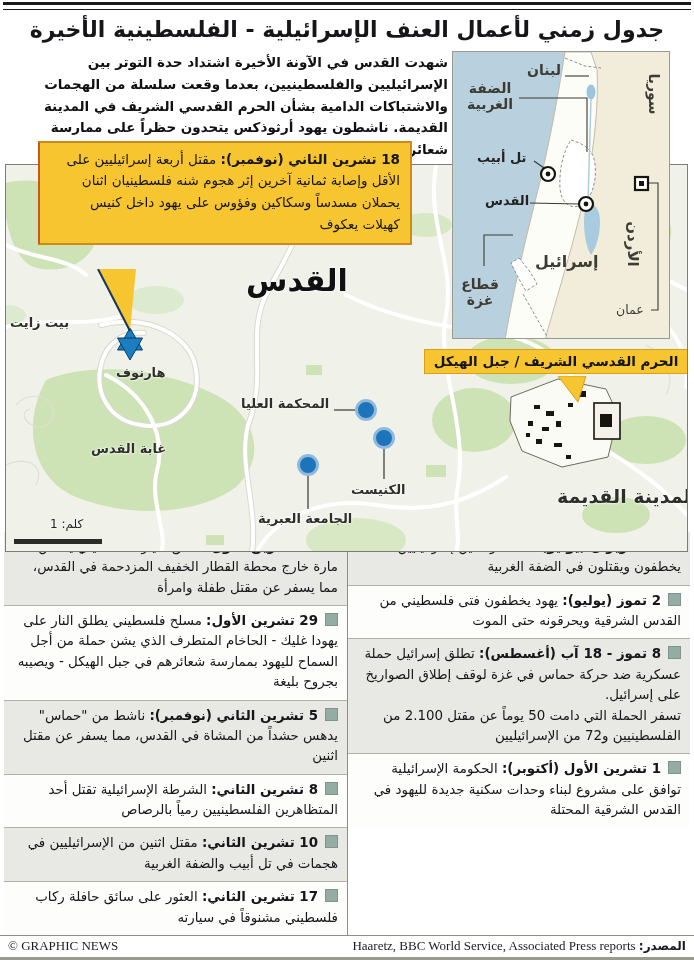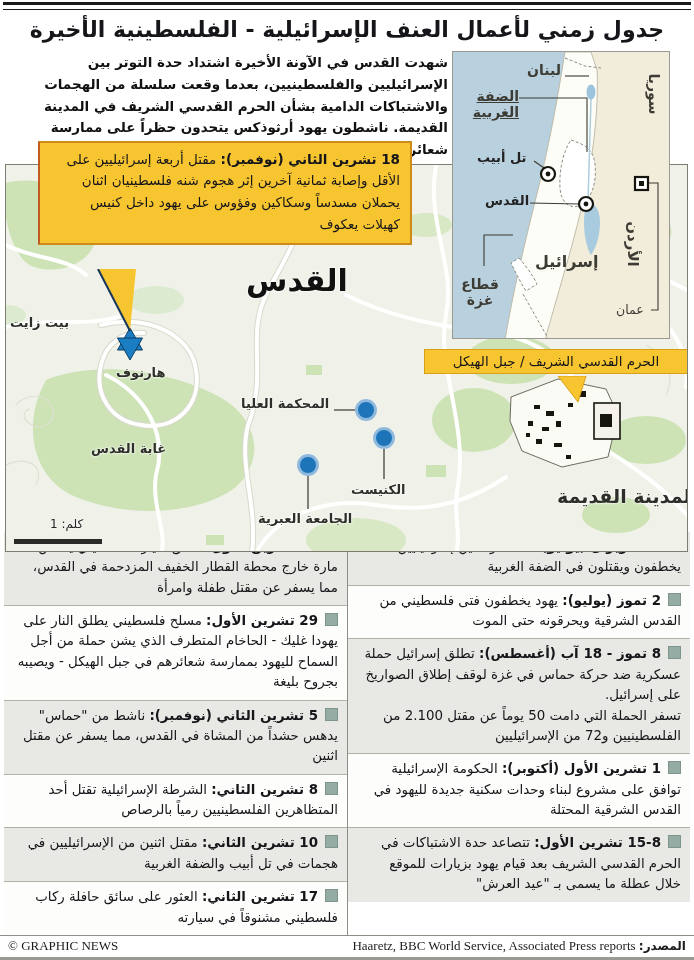--- a/index.html
+++ b/index.html
@@ -18,21 +18,21 @@
            font-size:13.5px; font-weight:bold; line-height:1.62; color:#111; }
   .main-map { position:absolute; left:5px; top:118px; width:683px; height:388px;
               border:1px solid #7d7d74; background:#f0f1e8; overflow:hidden; z-index:1; }
   .main-map svg.geo { position:absolute; left:0; top:0; }
   .map-label { position:absolute; direction:rtl; font-weight:bold; color:#2e2e2a; white-space:nowrap;
                text-shadow:0 0 2px #fff,0 0 3px #fff; font-size:13px; }
   .city-big { font-size:30px; color:#111; letter-spacing:1px; }
   .scale-label { font-weight:normal; font-size:12px; color:#222; }
   .scale-bar { position:absolute; left:8px; top:374px; width:88px; height:5px; background:#2b2b28; }
   .haram-label { position:absolute; left:418px; top:184px; width:264px; background:#f7c52f;
-                 border:1px solid #d99f16; direction:rtl; text-align:center; font-weight:normal;
+                 border:1px solid #d99f16; direction:rtl; text-align:center; font-weight:bold;
                  font-size:13.5px; padding:3px 4px 4px 4px; color:#15151a; z-index:7; }
   
   .inset { position:absolute; left:452px; top:5px; width:218px; height:288px;
            border:1px solid #9a9a92; background:#f2ecdb; z-index:5; overflow:hidden; }
   .inset-label { position:absolute; direction:rtl; font-weight:bold; color:#3c3c34; white-space:nowrap; font-size:14px; }
   .inset-label.small { font-size:13px; color:#222; }
   .inset-label.plain { font-weight:normal; font-size:12.5px; }
   .rot { transform:rotate(90deg); text-align:center; }
   
   .callout { position:absolute; left:38px; top:95px; width:374px; background:#f7c52f;
@@ -200,21 +200,21 @@
         <circle cx="133" cy="152" r="7" fill="#fff" stroke="#16160f" stroke-width="2.2"></circle>
           <circle cx="133" cy="152" r="2.4" fill="#16160f"></circle>
       </g>
       <g>
         <rect x="182" y="125" width="13" height="13" fill="#fff" stroke="#16160f" stroke-width="2.2"></rect>
         <rect x="186" y="129" width="5" height="5" fill="#16160f"></rect>
       </g>
     </svg>
     <span class="inset-label" style="left:74px; top:10px;text-align:center;">لبنان</span>
     <div class="inset-label rot" style="left:173px; top:34px; width:56px;">سوريا</div>
-    <div class="inset-label" style="left:8px; top:36px; width:58px; text-align:right;text-decoration:underline;">
+    <div class="inset-label" style="left:8px; top:28px; width:58px; text-align:center;">
       <div>الضفة</div>
         <div>الغربية</div>
     </div>
     <span class="inset-label small" style="left:24px; top:98px;">تل أبيب</span>
     <span class="inset-label small" style="left:32px; top:141px;">القدس</span>
     <span class="inset-label" style="left:82px; top:200px; font-size:16px;">إسرائيل</span>
     <div class="inset-label rot" style="left:152px; top:183px; width:56px; font-size:15px;">الأردن</div>
     <div class="inset-label" style="left:4px; top:224px; width:46px; text-align:center;">
       <div>قطاع</div>
         <div>غزة</div>
@@ -231,21 +231,20 @@
   </svg>
 </div>
 
 <div class="timeline">
   <div class="col first">
     <div class="entry"><span class="sq"></span><b>12 حزيران (يونيو):</b><span class="txt"> ثلاثة مراهقين إسرائيليين يخطفون ويقتلون في الضفة الغربية</span></div>
     <div class="entry"><span class="sq"></span><b>2 تموز (يوليو):</b><span class="txt"> يهود يخطفون فتى فلسطيني من القدس الشرقية ويحرقونه حتى الموت</span></div>
     <div class="entry"><span class="sq"></span><b>8 تموز - 18 آب (أغسطس):</b><span class="txt"> تطلق إسرائيل حملة عسكرية ضد حركة حماس في غزة لوقف إطلاق الصواريخ على إسرائيل.
 تسفر الحملة التي دامت 50 يوماً عن مقتل 2.100 من الفلسطينيين  و72 من الإسرائيليين</span></div>
     <div class="entry"><span class="sq"></span><b>1 تشرين الأول (أكتوبر):</b><span class="txt"> الحكومة الإسرائيلية توافق على مشروع لبناء وحدات سكنية جديدة لليهود في القدس الشرقية المحتلة</span></div>
-    <div class="entry"><span class="sq"></span><b>15-8 تشرين الأول:</b><span class="txt"> تتصاعد حدة الاشتباكات في الحرم القدسي الشريف بعد قيام يهود بزيارات للموقع خلال عطلة ما يسمى بـ "عيد العرش"</span></div>
   </div>
   <div class="col">
     <div class="entry"><span class="sq"></span><b>22 تشرين الأول:</b><span class="txt"> سائق سيارة فلسطيني يدهس مارة خارج محطة القطار الخفيف المزدحمة في القدس، مما يسفر عن مقتل طفلة وامرأة</span></div>
     <div class="entry"><span class="sq"></span><b>29 تشرين الأول:</b><span class="txt"> مسلح فلسطيني يطلق النار على يهودا غليك - الحاخام المتطرف الذي يشن حملة من أجل السماح لليهود بممارسة شعائرهم في جبل الهيكل - ويصيبه بجروح بليغة</span></div>
     <div class="entry"><span class="sq"></span><b>5 تشرين الثاني (نوفمبر):</b><span class="txt"> ناشط من "حماس" يدهس حشداً من المشاة في القدس، مما يسفر عن مقتل اثنين</span></div>
     <div class="entry"><span class="sq"></span><b>8 تشرين الثاني:</b><span class="txt"> الشرطة الإسرائيلية تقتل أحد المتظاهرين الفلسطينيين رمياً بالرصاص</span></div>
     <div class="entry"><span class="sq"></span><b>10 تشرين الثاني:</b><span class="txt"> مقتل اثنين من الإسرائيليين في هجمات في تل أبيب والضفة الغربية</span></div>
     <div class="entry"><span class="sq"></span><b>17 تشرين الثاني:</b><span class="txt"> العثور على سائق حافلة ركاب فلسطيني مشنوقاً في سيارته</span></div>
   </div>
 </div>

